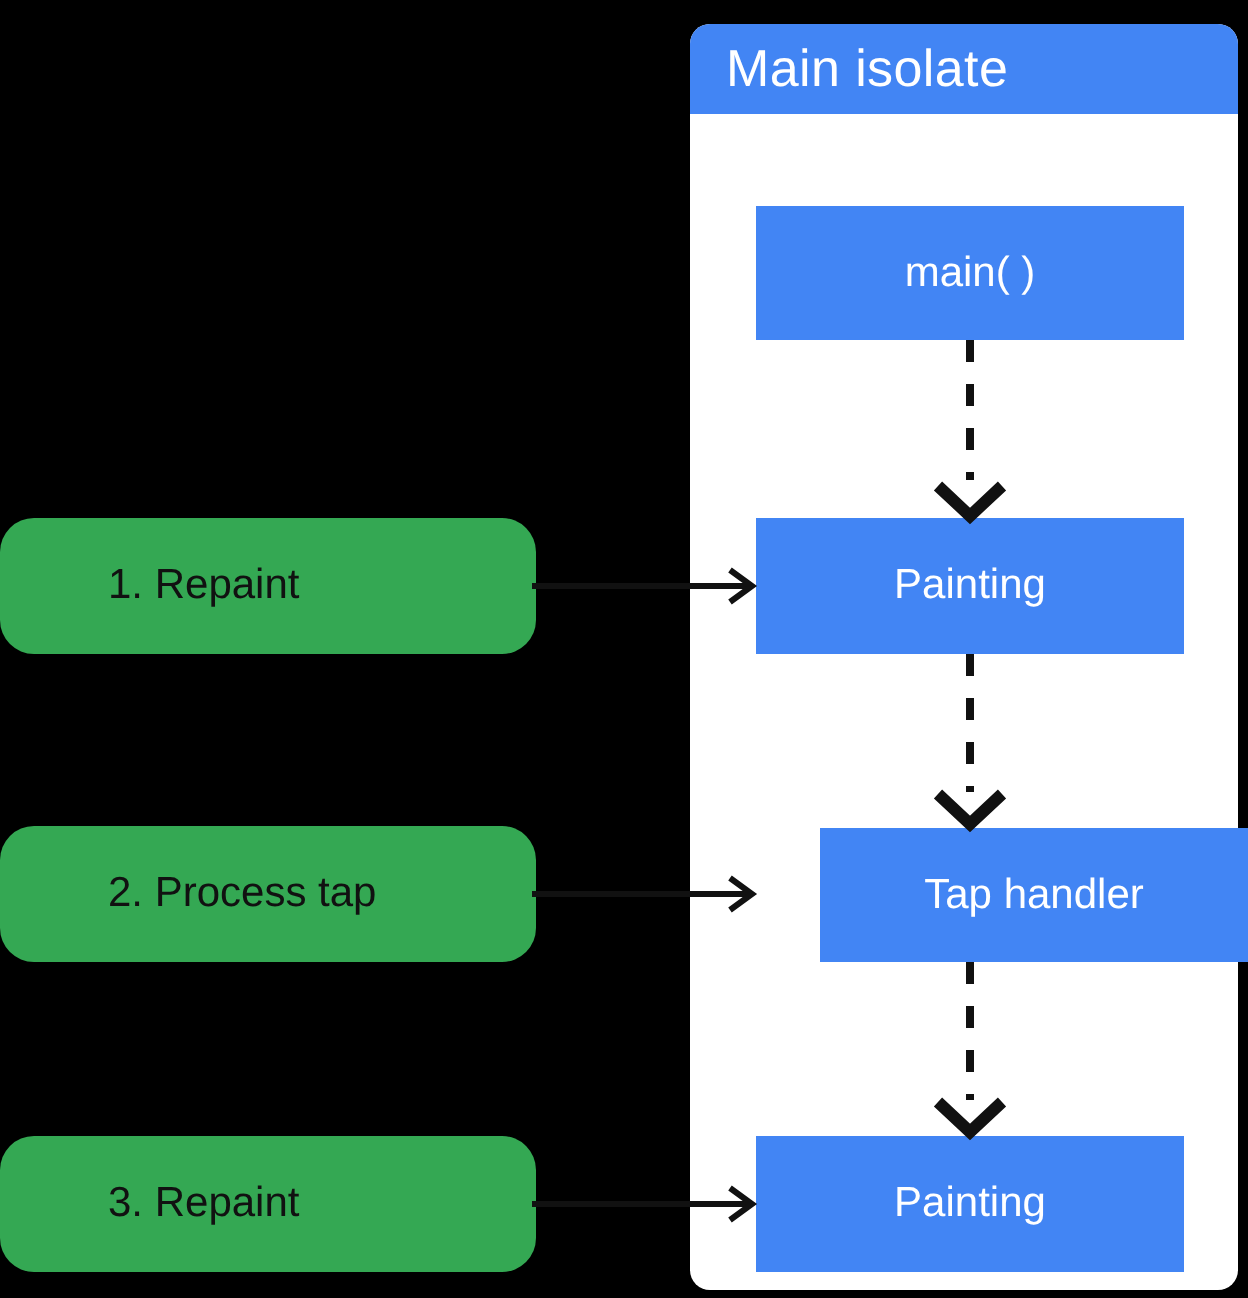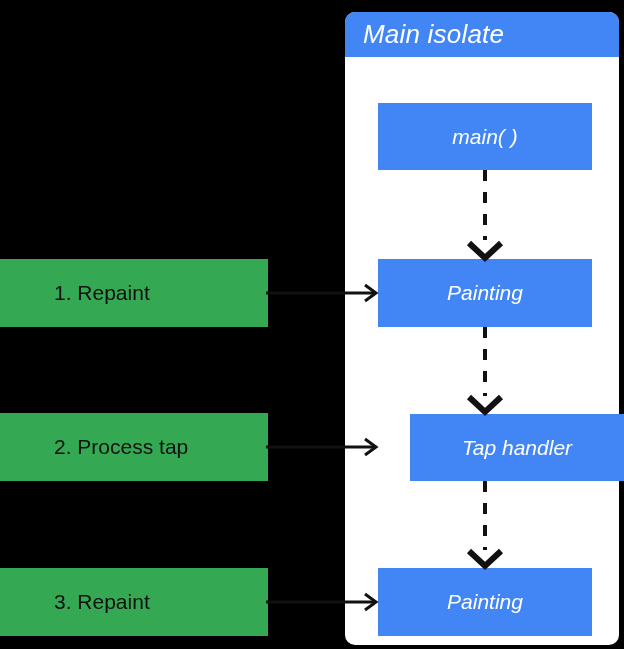--- a/index.html
+++ b/index.html
@@ -15,21 +15,20 @@
     background: var(--bg, #000);
   }
   
   .panel {
     position: absolute;
     left: 345px; top: 12px;
     width: 274px; height: 633px;
     background: var(--panel, #fff);
     border-radius: 10px;
     z-index: 1;
-    font-style: italic;
   }
   .panel-header {
     position: absolute;
     left: 0; top: 0;
     width: 100%; height: 45px;
     background: var(--blue, #4285F4);
     border-radius: 10px 10px 0 0;
     display: flex;
     align-items: center;
     box-sizing: border-box;
@@ -64,20 +63,21 @@
     left: 0;
     width: 268px; height: 68px;
     background: var(--green, #34A853);
     color: var(--ink, #111);
     font-size: 21px;
     display: flex;
     align-items: center;
     box-sizing: border-box;
     padding-left: 54px;
     z-index: 2;
+    border-radius: 17px;
   }
   .event-1 { top: 259px; }
   .event-2 { top: 413px; text-align: right; }
   .event-3 { top: 568px; }
   
   .arrows {
     position: absolute;
     left: 0; top: 0;
     width: 624px; height: 649px;
     z-index: 5;

